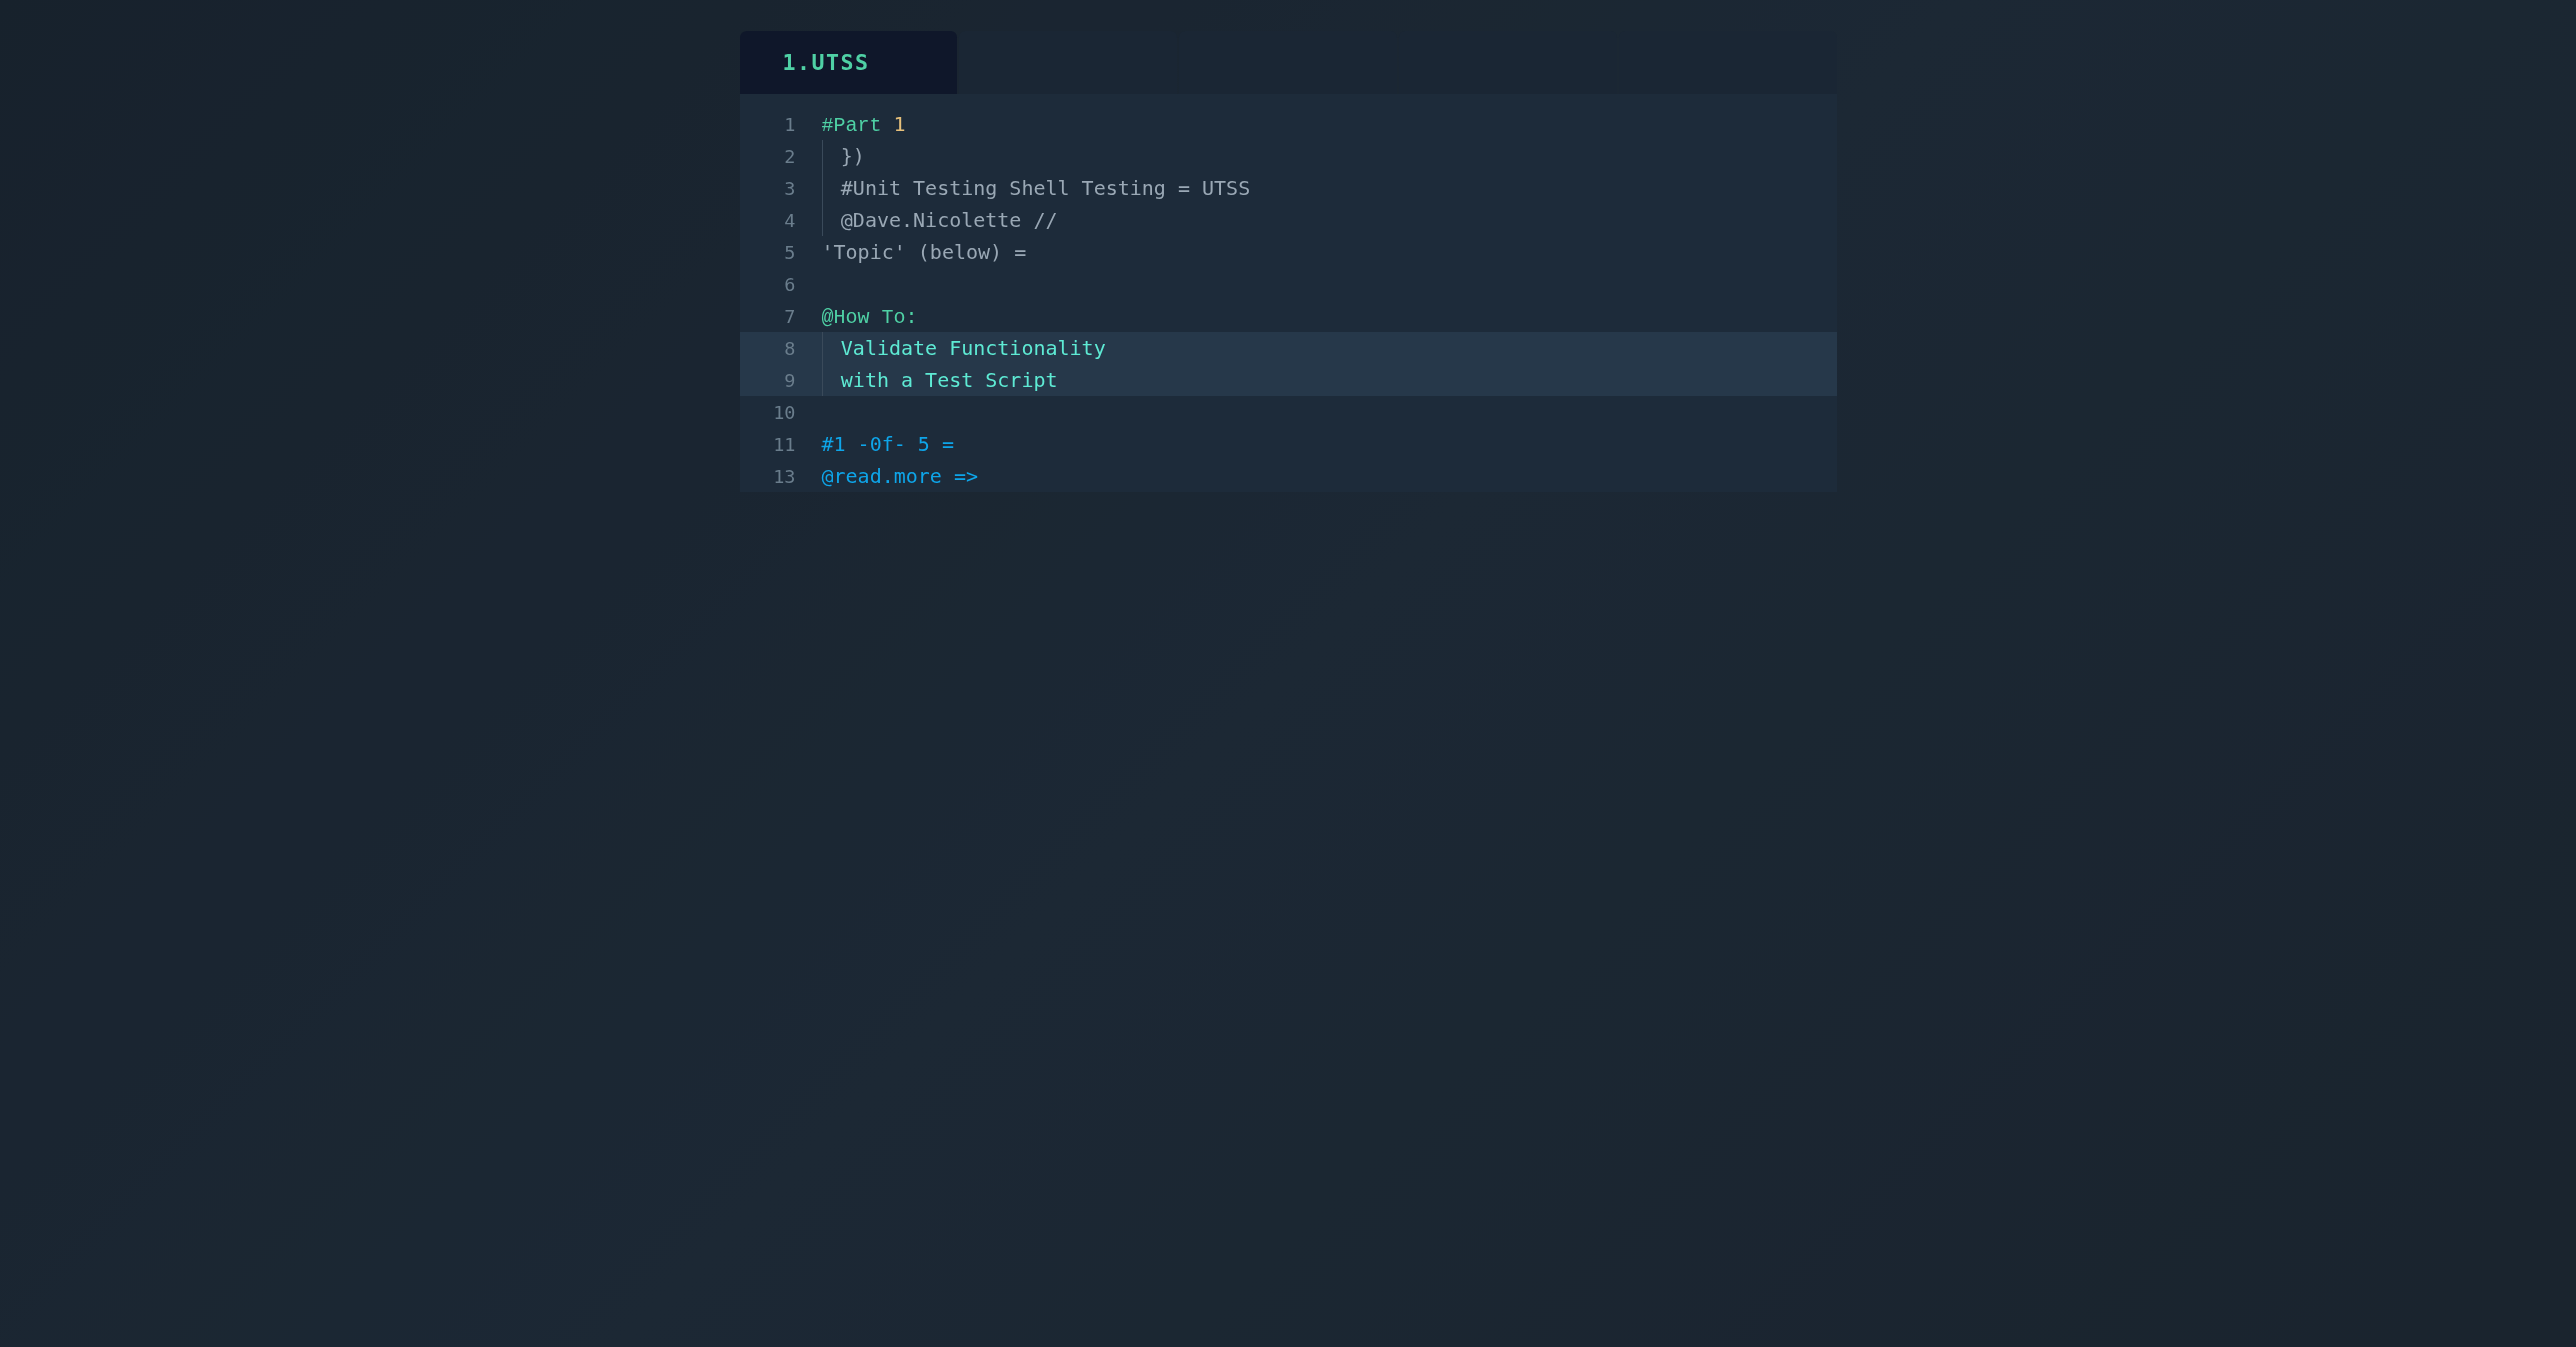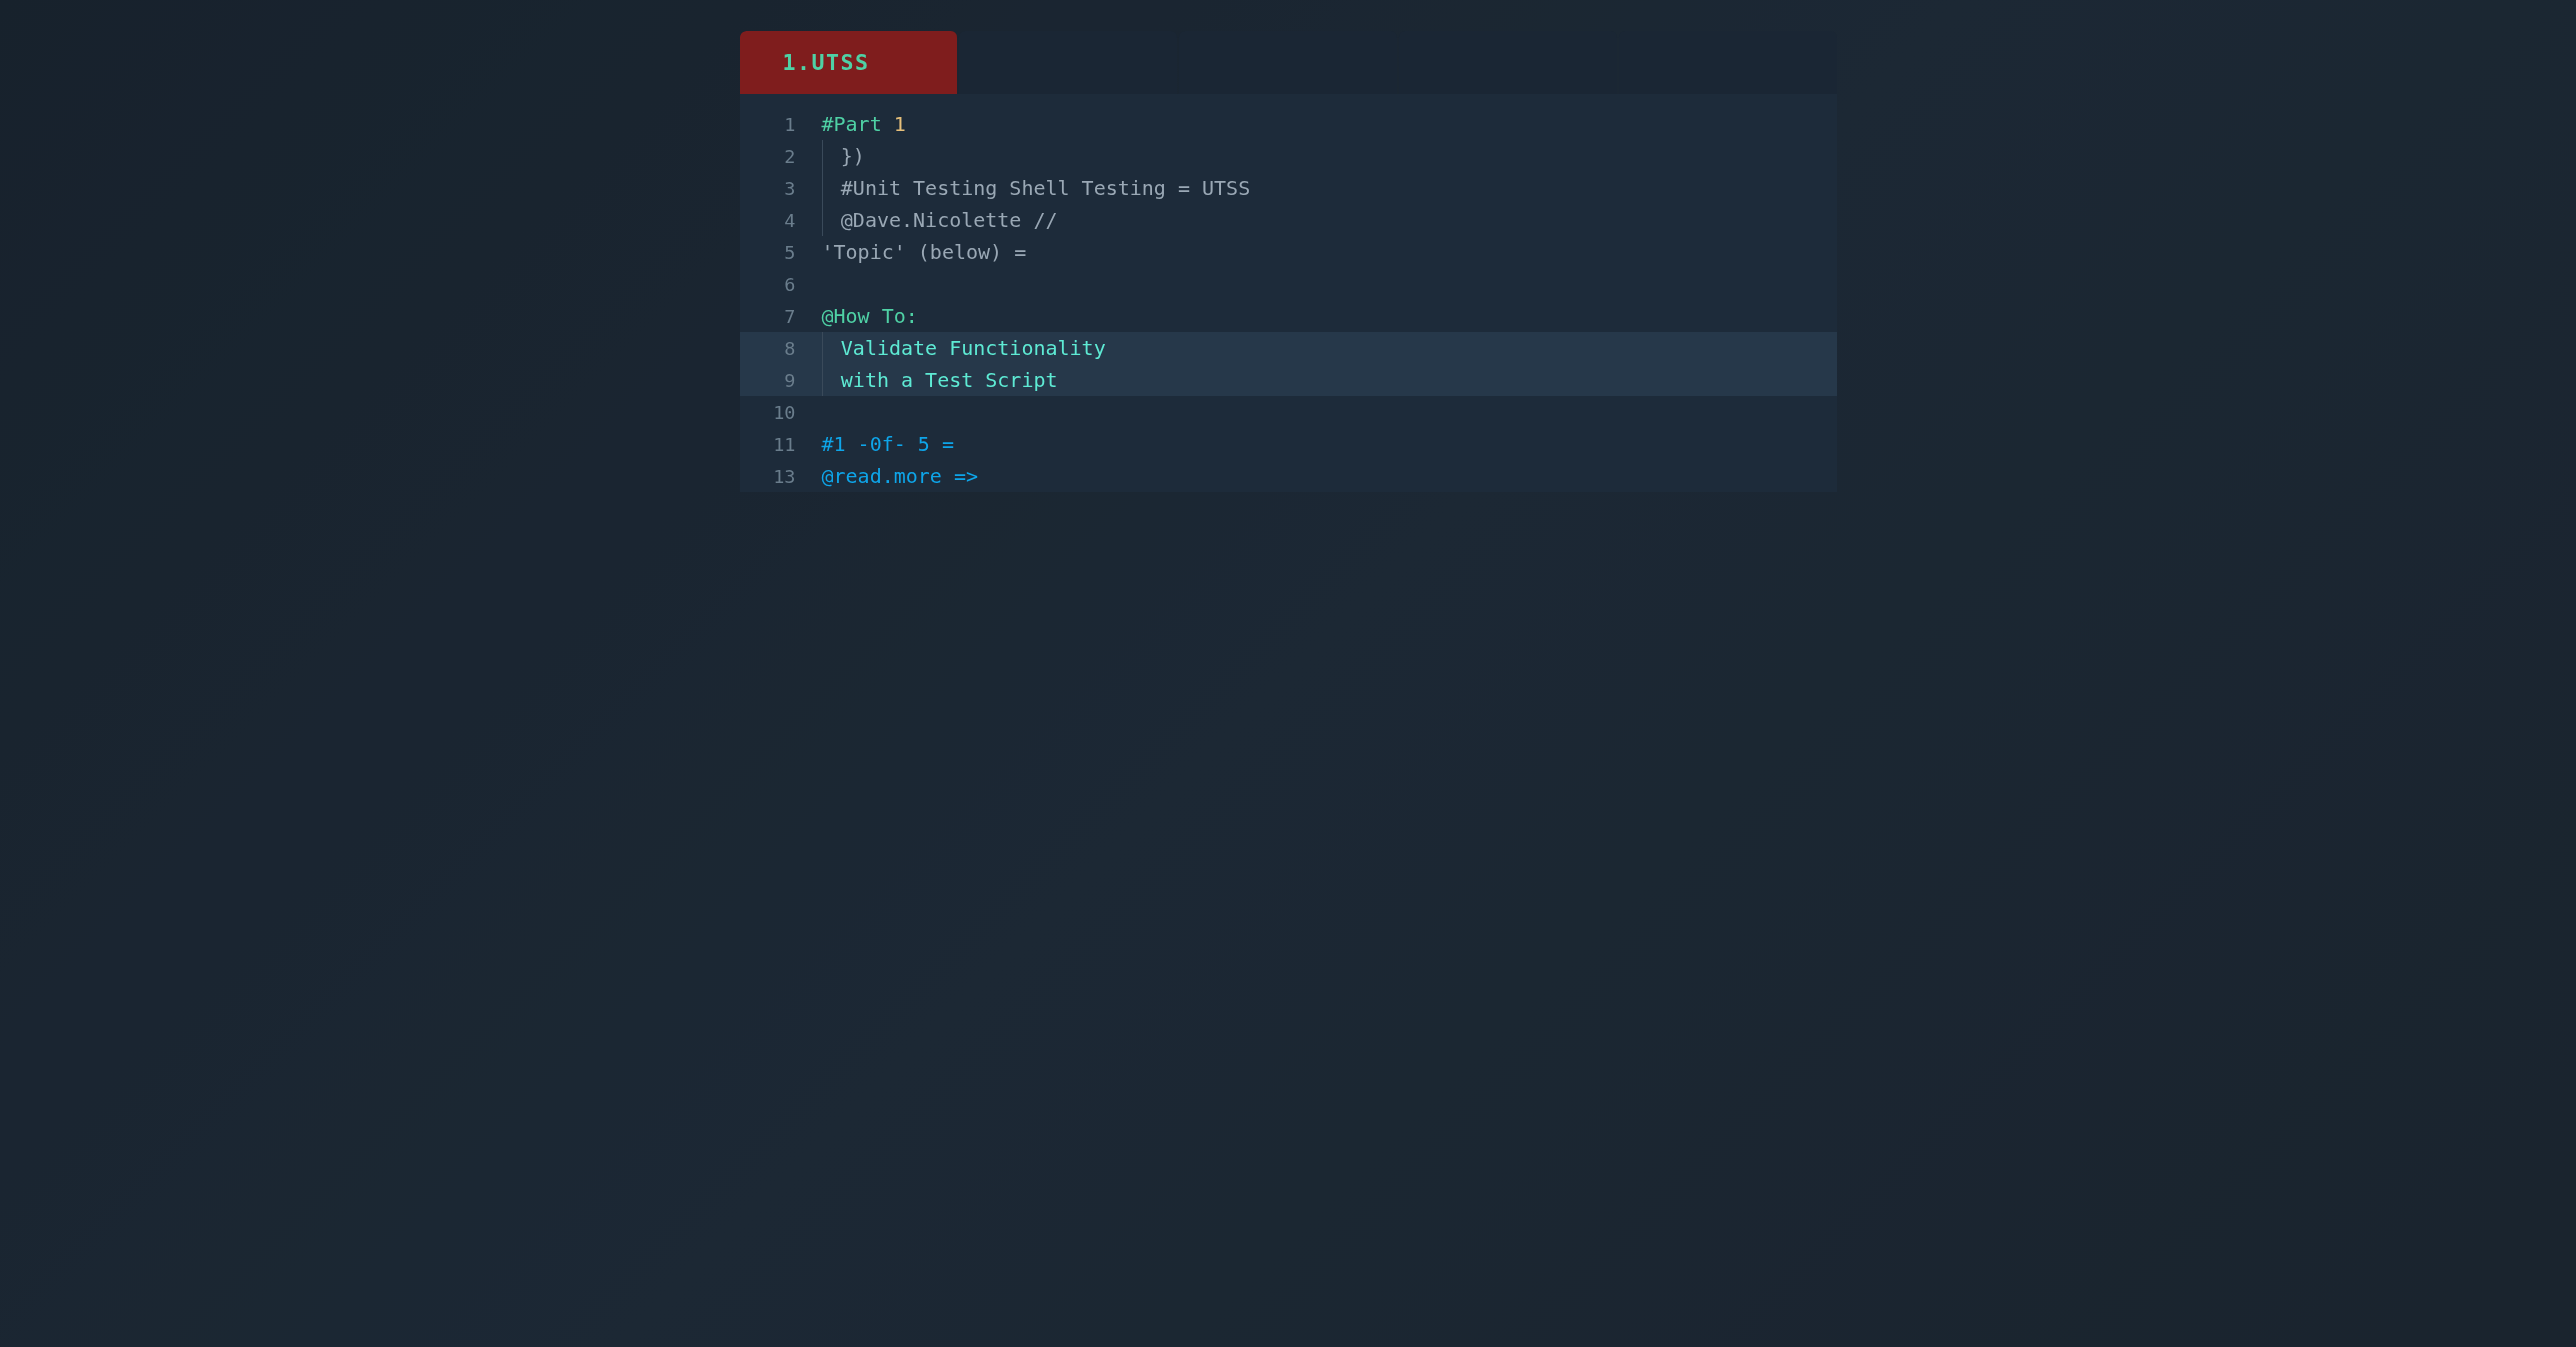--- a/index.html
+++ b/index.html
@@ -40,21 +40,21 @@
     .tab {
       flex: 1;
       background: #1a2634;
       border-radius: 6.2px 6.2px 0 0;
       display: flex;
       align-items: center;
       padding-left: 43px;
     }
     
     .tab.active {
-      background: #7f1d1d;
+      background: #0f172a;
     }
     
     .tab-label {
       color: #4fd1a5;
       font-size: 21.6px;
       font-weight: 600;
       letter-spacing: 1.5px;
     }
     
     .code-area {
@@ -98,21 +98,21 @@
     
     .line-content.indented {
       padding-left: 18.5px;
     }
     
     .line-content.no-indent {
       padding-left: 26px;
     }
     
     
-    .tok-teal { color: #4fd1a5; }
+    .tok-teal { color: #4fd1a5; font-family: Liberation Mono, monospace; }
     .tok-yellow { color: #e6c07b; }
     .tok-gray { color: #9aa8b5; }
     .tok-muted { color: #0ea5e9; }
     .tok-orange { color: #5eead4; }
   </style>
 </head>
 <body>
 
 <div class="editor-container">
   <div class="tabs-row">

